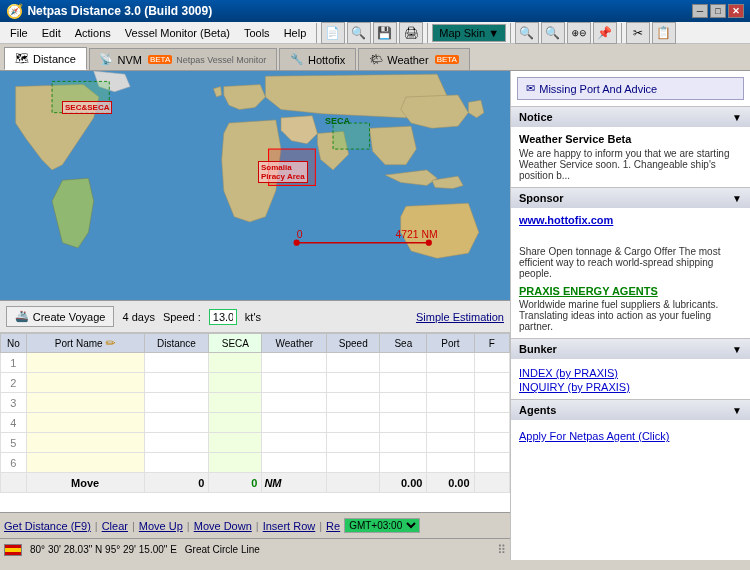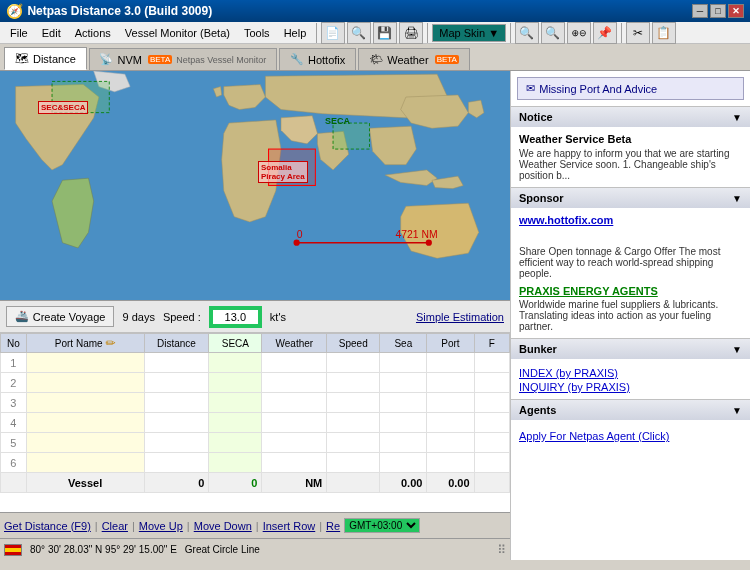--- a/index.html
+++ b/index.html
@@ -35,21 +35,21 @@
     #map-area { height: 230px; background: #4a90d9; position: relative; overflow: hidden; border-bottom: 1px solid #999; }
 
     
     #map-svg { position: absolute; top: 0; left: 0; width: 100%; height: 100%; }
 
     
     #voyage-bar { height: 32px; background: #e8e8e8; border-bottom: 1px solid #c0c0c0; display: flex; align-items: center; padding: 0 6px; gap: 8px; }
     #create-voyage-btn { display: flex; align-items: center; gap: 4px; background: #f0f0f0; border: 1px solid #a0a0a0; padding: 3px 8px; cursor: pointer; font-size: 11px; }
     .days-label { font-size: 11px; }
     .speed-label { font-size: 11px; }
-    .speed-input { width: 53px; border: 4px solid #22c55e; padding: 1px 3px; text-align: center; font-size: 11px; }
+    .speed-input { width: 28px; border: 1px solid #22c55e; padding: 1px 3px; text-align: center; font-size: 11px; }
     .simple-est { margin-left: auto; font-size: 11px; color: #000080; text-decoration: underline; cursor: pointer; }
 
     
     #voyage-table { flex: 1; overflow: auto; }
     table { width: 100%; border-collapse: collapse; font-size: 11px; }
     thead tr { background: #d0d8e8; }
     th { border: 1px solid #c0c0c0; padding: 2px 4px; text-align: center; font-weight: normal; font-size: 10px; }
     td { border: 1px solid #e0e0e0; padding: 2px 4px; height: 20px; }
     td.no-col { width: 20px; text-align: center; color: #808080; }
     .col-port { width: 100px; background: #fffde0; }
@@ -195,31 +195,31 @@
 
         <rect x="258" y="80" width="45" height="35" fill="rgba(200,50,50,0.25)" stroke="red" stroke-width="1"></rect>
 
         <line x1="285" y1="170" x2="412" y2="170" stroke="#cc0000" stroke-width="1.5"></line>
         <circle cx="285" cy="170" r="3" fill="#cc0000"></circle>
         <circle cx="412" cy="170" r="3" fill="#cc0000"></circle>
         <text x="285" y="165" font-size="10" fill="#cc0000">0</text>
         <text x="380" y="165" font-size="10" fill="#cc0000">4721 NM</text>
       </svg>
 
-      <div class="map-annotation" style="top:30px;left:38px;font-size:8px;">SEC&amp;SECA</div>
+      <div class="map-annotation" style="top:30px;left:62px;font-size:8px;">SEC&amp;SECA</div>
       <div class="seca-label" style="top:45px;left:325px;color:#006600;font-size:9px;font-weight:bold;">SECA</div>
       <div class="map-annotation" style="top:90px;left:258px;font-size:8px;border-color:#cc0000;color:#cc0000;">Somalia<br>Piracy Area</div>
     </div>
 
     <div id="voyage-bar">
       <button id="create-voyage-btn">
         <span>🚢</span>
         <span>Create Voyage</span>
       </button>
-      <span class="days-label">9 days</span>
+      <span class="days-label">4 days</span>
       <span class="speed-label">Speed :</span>
       <input class="speed-input" type="text" value="13.0" style="">
       <span>kt's</span>
       <span class="simple-est">Simple Estimation</span>
     </div>
 
     <div id="voyage-table">
       <table>
         <thead>
           <tr>
@@ -296,24 +296,24 @@
             <td class="col-dist"></td>
             <td class="col-seca"></td>
             <td class="col-weather"></td>
             <td class="col-speed"></td>
             <td class="col-sea"></td>
             <td class="col-portc"></td>
             <td class="col-f"></td>
           </tr>
           <tr class="total-row">
             <td></td>
-            <td style="text-align:center;">Vessel</td>
+            <td style="text-align:center;">Move</td>
             <td class="col-dist">0</td>
             <td class="col-seca green" style="color:green;">0</td>
-            <td style="text-align:right; padding-left:2px;">NM</td>
+            <td style="text-align:left; padding-left:2px;font-style:italic;">NM</td>
             <td></td>
             <td class="col-sea">0.00</td>
             <td class="col-portc">0.00</td>
             <td></td>
           </tr>
         </tbody>
       </table>
     </div>
 
     <div id="bottom-bar">

